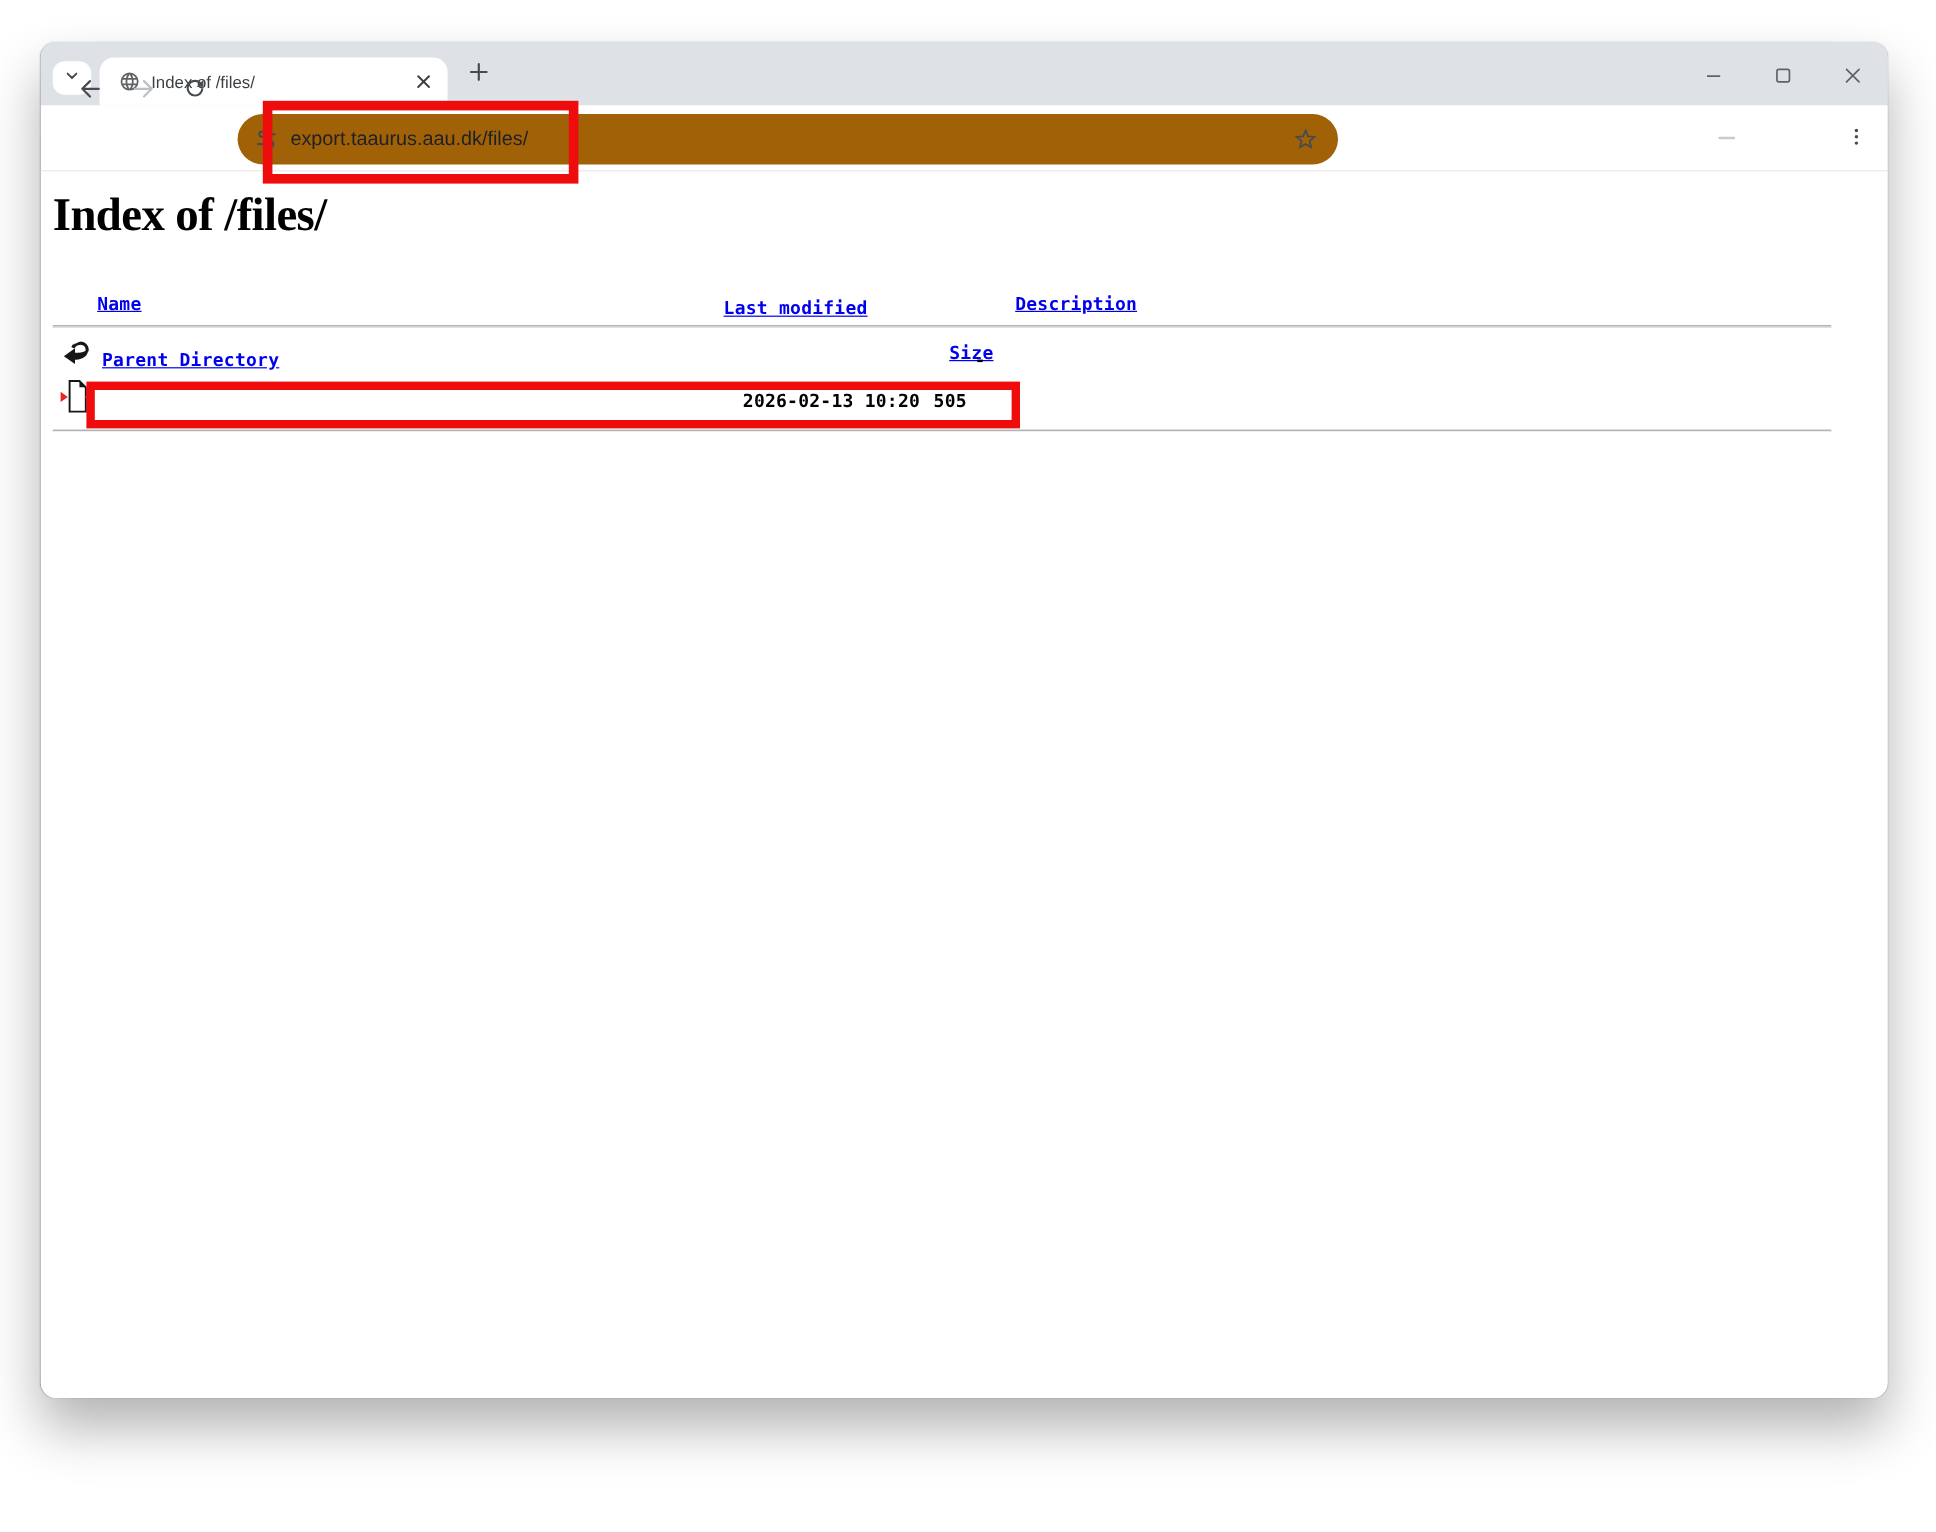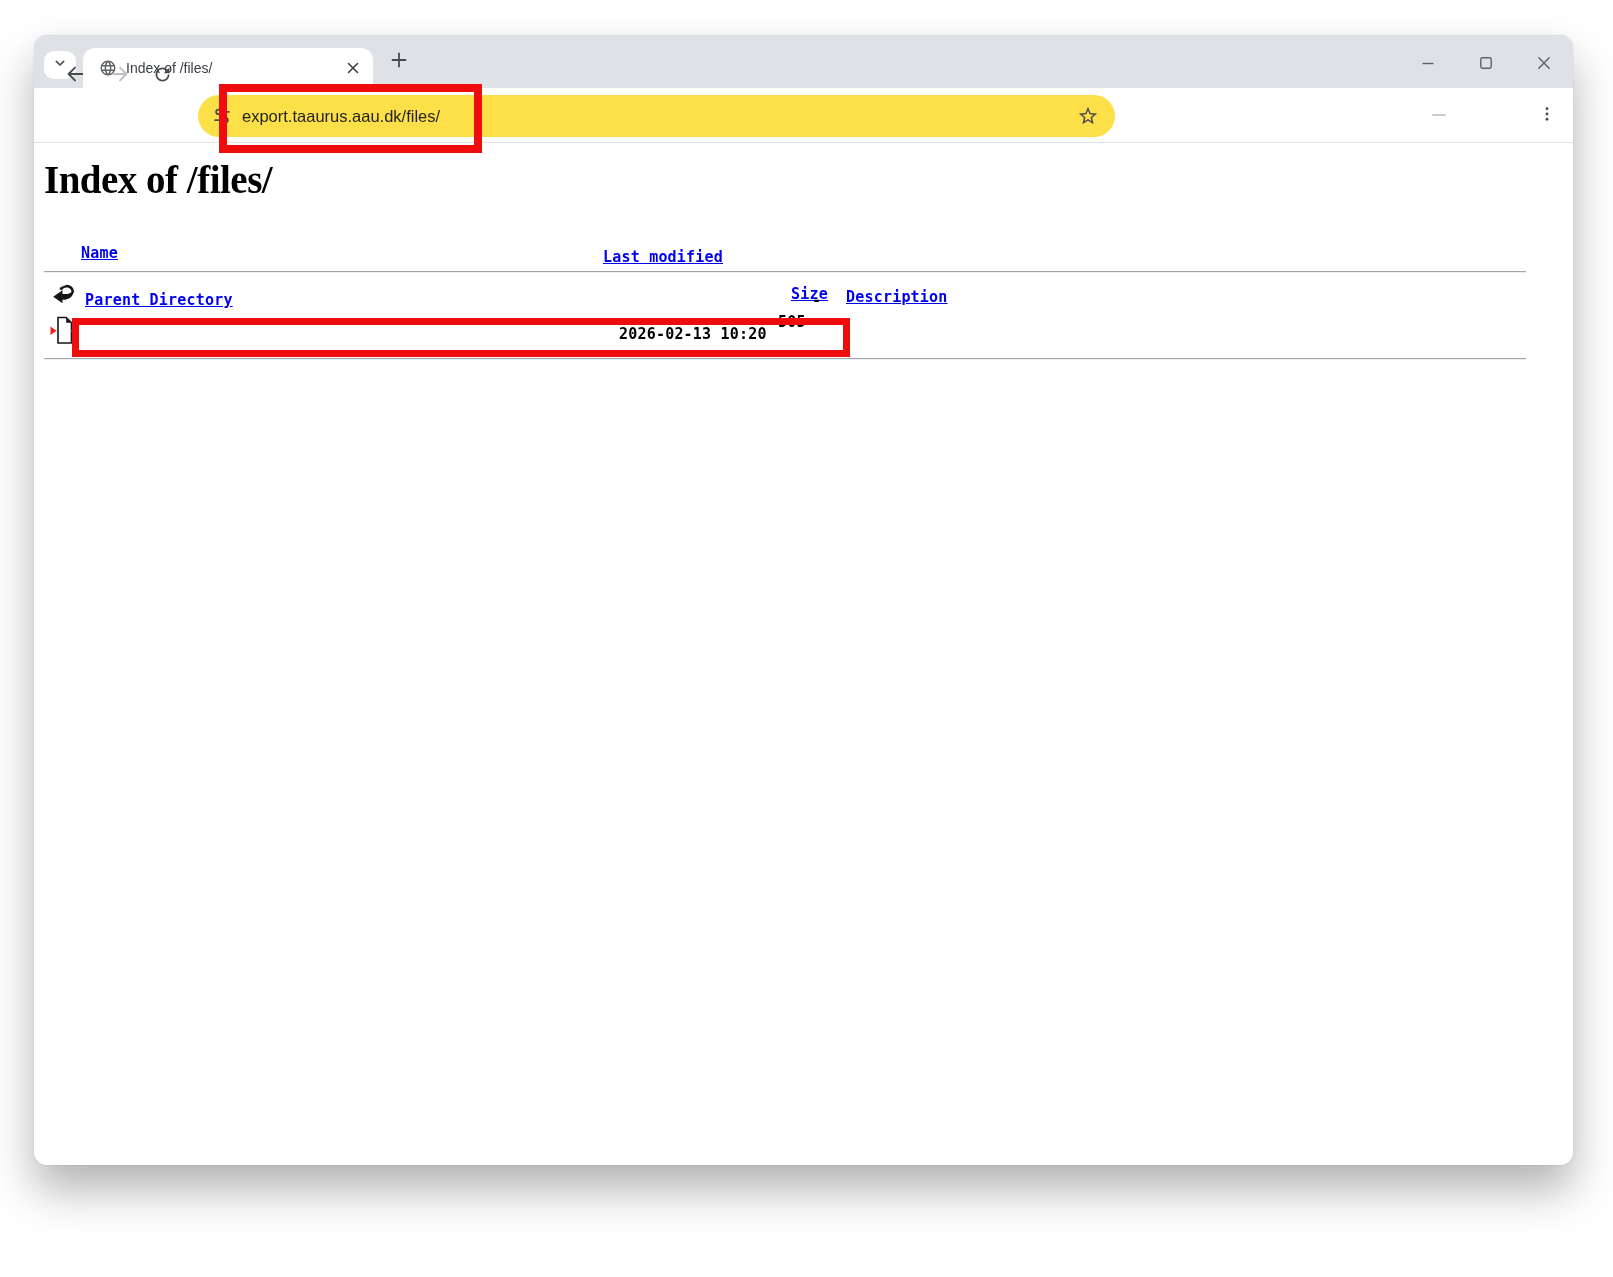--- a/index.html
+++ b/index.html
@@ -38,21 +38,21 @@
   
   .toolbar { position:absolute; left:0; top:53px; width:1539px; height:55px;
     background:#ffffff; border-bottom:1px solid #dfe2e6; }
   .nav-btn { position:absolute; top:66px; width:34px; height:34px; margin-top:-53px;
     display:flex; align-items:center; justify-content:center; border-radius:50%; cursor:pointer; }
   .nav-back    { left:24px;  top:77px; }
   .nav-forward { left:69px;  top:77px; }
   .nav-reload  { left:111px; top:77px; }
 
   .omnibox { position:absolute; left:164px; top:60px; width:917px; height:42px;
-    background:#fde047; border-radius:21px; display:flex; align-items:center; cursor:text; }
+    background:#a16207; border-radius:21px; display:flex; align-items:center; cursor:text; }
   .omnibox .tune { margin-left:13px; width:22px; height:22px; flex:0 0 auto; cursor:pointer; }
   .omnibox .url { margin-left:9px; font-size:16.5px; color:#1f2124; white-space:nowrap; }
   .omnibox .star { position:absolute; left:879px; top:10px; width:22px; height:22px; cursor:pointer; }
 
   .faded-dash { position:absolute; left:1398px; top:79px; width:14px; height:2px; background:#c9cbd0; border-radius:1px; }
   .menu-btn { position:absolute; left:1498px; top:66px; width:30px; height:30px;
     display:flex; align-items:center; justify-content:center; border-radius:50%; cursor:pointer; }
 
   
   .content { position:absolute; left:0; top:108px; width:1539px; height:1022px;
@@ -189,21 +189,21 @@
 
     <div class="content">
       <h1 class="page-title">Index of /files/</h1>
     </div>
 
     <div class="listing">
 
       <a class="cell" style="left:47px;  top:209px;">Name</a>
       <a class="cell" style="left:569px; top:213px;">Last modified</a>
       <a class="cell" style="left:757px; top:209px;margin-top:41px;">Size</a>
-      <a class="cell" style="left:812px; top:209px;margin-top:44px;">Description</a>
+      <a class="cell" style="left:812px; top:209px;">Description</a>
 
       <div class="rule" style="top:236px;"></div>
 
       <span class="row-icon" style="left:18px; top:246px;">
         <svg width="27" height="26" viewBox="0 0 27 25">
           <path d="M21.8 11.4c.9-4.6-2.6-8.6-7.8-8.2-3.3.2-5.6 1.9-6.6 4.4l2.5 1.3c.9-1.8 2.4-2.9 4.6-3 3.3-.2 5.4 2.2 4.8 5.2z" fill="#161616"></path>
           <path d="M9.2 5.3l4.5-2.2M10.6 3.9l4.8-1.4" stroke="#ffffff" stroke-width="0.8"></path>
           <path d="M1.2 15.3l9.3-6.6v3.7c4.7.6 8.4-.5 11-3.5.4 5.6-4 9.5-11 9.3v3.6z" fill="#161616"></path>
         </svg>
       </span>
@@ -212,21 +212,21 @@
 
       <span class="row-icon" style="left:16px; top:280px;">
         <svg width="27" height="31" viewBox="0 0 27 31">
           <path d="M8 2.5h8.2l5.3 5.3V28H8z" fill="#ffffff" stroke="#161616" stroke-width="1.6"></path>
           <path d="M16.2 2.5l5.3 5.3h-5.3z" fill="#161616"></path>
           <path d="M0.5 11.5l6 4.3-6 4.3z" fill="#e8251f"></path>
           <path d="M26.5 11.5l-6 4.3 6 4.3z" fill="#e8251f"></path>
         </svg>
       </span>
       <span class="cell" style="left:585px; top:290px;text-align:center;">2026-02-13 10:20</span>
-      <span class="cell" style="left:744px; top:278px;">505</span>
+      <span class="cell" style="left:744px; top:290px;">505</span>
 
       <div class="rule" style="top:323px;"></div>
     </div>
 
     <div class="annot annot-url"></div>
     <div class="annot annot-row"></div>
 
   </div>
 </div>
 

